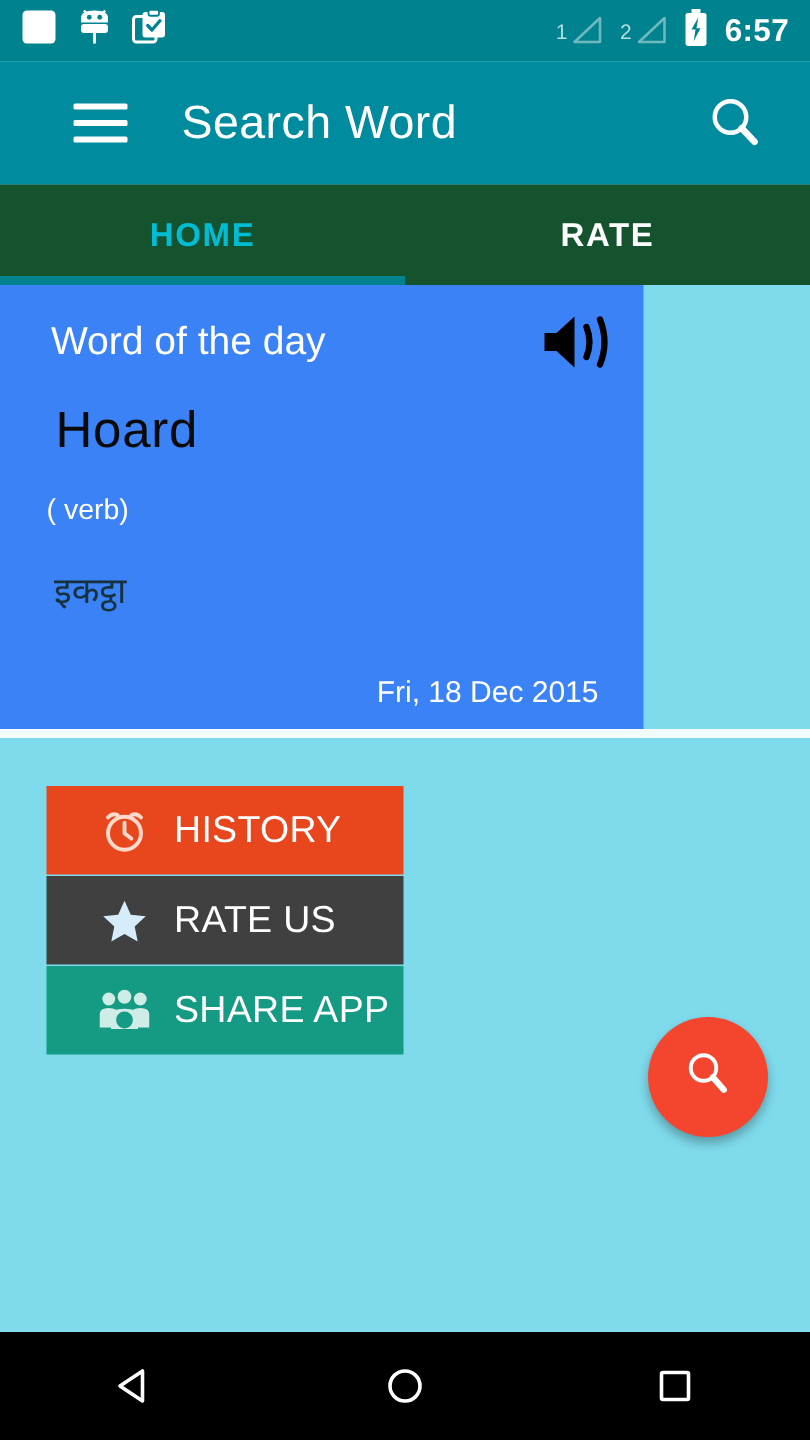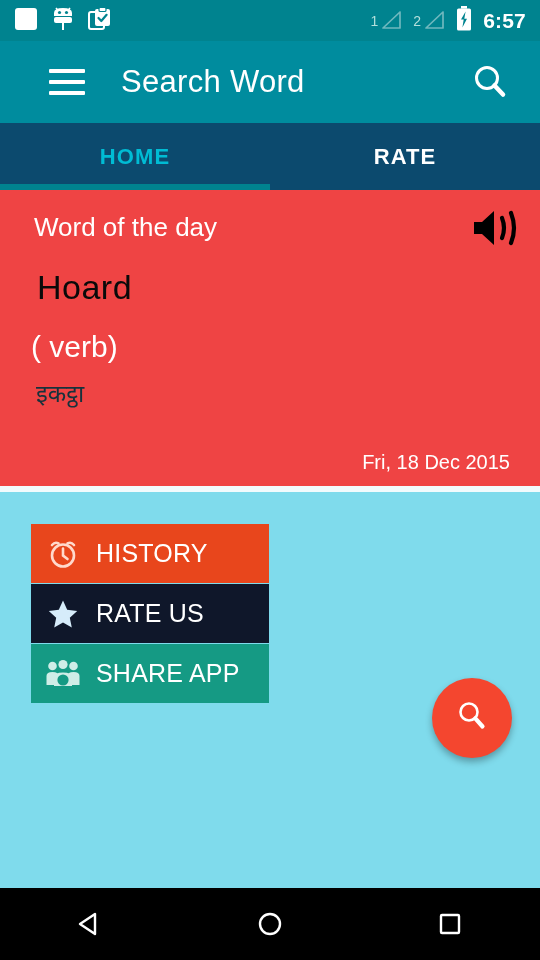--- a/index.html
+++ b/index.html
@@ -46,53 +46,53 @@
     color:#fff; font-size:31px; margin-left:25px; letter-spacing:0.3px;
   }
   #search-icon-btn {
     margin-left:auto; margin-right:22px; width:56px; height:56px;
     display:flex; align-items:center; justify-content:center; cursor:pointer;
   }
 
   
   #tab-bar {
     position:absolute; left:0; top:123px; width:540px; height:67px;
-    background:#0c4a6e; display:flex;
+    background:#14532d; display:flex;
   }
   .tab {
     flex:1; display:flex; align-items:center; justify-content:center;
     position:relative; cursor:pointer;
   }
   .tab-label { font-size:22px; font-weight:bold; letter-spacing:1.1px; }
   .tab.active .tab-label { color:#00BCD4; }
   .tab.inactive .tab-label { color:#FFFFFF; }
   .tab-indicator {
     position:absolute; left:0; bottom:0; width:100%; height:6px; background:#00838F;
   }
 
   
   #word-card {
-    position:absolute; left:0; top:190px; width:540px; height:296px;
-    background:#ef4444;
+    position:absolute; left:0; top:190px; width:429px; height:296px;
+    background:#3b82f6;
   }
   #card-label {
     position:absolute; left:34px; top:22px;
     color:#FFFFFF; font-size:26px;
   }
   #speaker-button {
     position:absolute; right:12px; top:12px; width:62px; height:52px;
     display:flex; align-items:center; justify-content:center; cursor:pointer;
   }
   #word-main {
     position:absolute; left:37px; top:78px;
     color:#0A0A0A; font-size:34px; letter-spacing:0.5px;
   }
   #word-pos {
     position:absolute; left:31px; top:140px;
-    color:#FFFFFF; font-size:30px;
+    color:#FFFFFF; font-size:19px;
   }
   #word-translation {
     position:absolute; left:36px; top:186px;
     color:#16323C; font-size:24px;
     font-family:Liberation Sans, sans-serif;
   }
   #word-date {
     position:absolute; right:30px; bottom:12px;
     color:#FFFFFF; font-size:20px;
   }
@@ -103,21 +103,21 @@
   
   #body-area {
     position:absolute; left:0; top:492px; width:540px; height:396px;
     background:#7FDBEC;
   }
   #action-list {
     position:absolute; left:31px; top:32px; width:238px;
   }
   .action-button {
     height:59px; margin-bottom:1px; display:flex; align-items:center;
-    padding-left:15px; cursor:pointer;
+    padding-left:35px; cursor:pointer;
   }
   .action-icon {
     width:34px; height:34px; display:flex; align-items:center; justify-content:center;
     flex:0 0 34px;
   }
   .action-label {
     color:#FFFFFF; font-size:25px; margin-left:16px; letter-spacing:0.2px;
     white-space:nowrap;
   }
 
@@ -245,21 +245,21 @@
             <circle cx="16" cy="17.5" r="11" fill="none" stroke="#FFD9CC" stroke-width="2.6"></circle>
             <path d="M16 10.5 L16 17.5 L20.5 21" fill="none" stroke="#FFD9CC" stroke-width="2.6" stroke-linecap="round"></path>
             <path d="M5 7 Q8 3.5 11.5 5.5" fill="none" stroke="#FFD9CC" stroke-width="2.6" stroke-linecap="round"></path>
             <path d="M27 7 Q24 3.5 20.5 5.5" fill="none" stroke="#FFD9CC" stroke-width="2.6" stroke-linecap="round"></path>
           </svg>
         </span>
         <span class="action-label">HISTORY</span>
       </div>
 
 
-      <div class="action-button" style="background:#0f172a">
+      <div class="action-button" style="background:#404040">
         <span class="action-icon">
           <svg width="32" height="32" viewBox="0 0 32 32">
             <path d="M16 2.5 L20.2 11.8 L30.2 12.9 L22.8 19.7 L24.8 29.6 L16 24.6 L7.2 29.6 L9.2 19.7 L1.8 12.9 L11.8 11.8 Z" fill="#D6ECFA"></path>
           </svg>
         </span>
         <span class="action-label">RATE US</span>
       </div>
 
       <div class="action-button" style="background:#159A84">
         <span class="action-icon">

